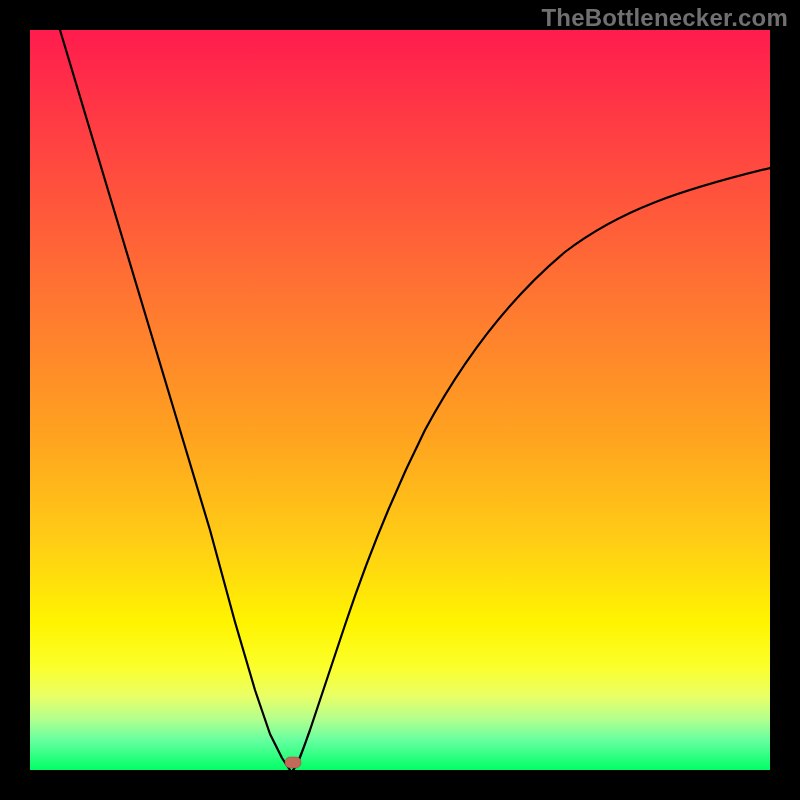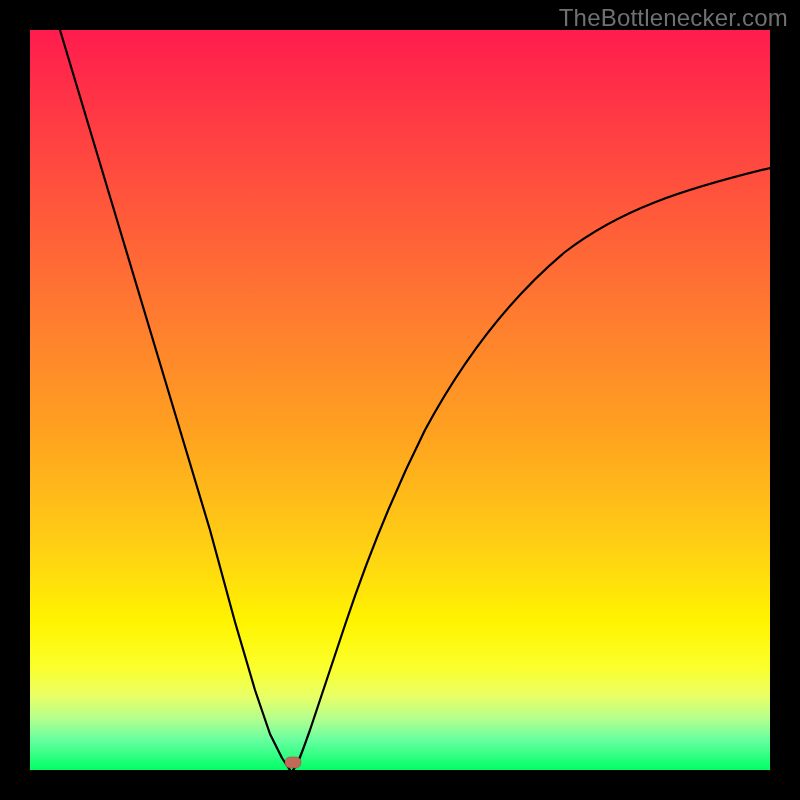--- a/index.html
+++ b/index.html
@@ -16,21 +16,21 @@
     width: 800px;
     height: 800px;
     background: #000;
   }
   .watermark {
     position: absolute;
     top: 4px;
     right: 12px;
     color: #707070;
     font-size: 24px;
-    font-weight: 400;
+    font-weight: 700;
     letter-spacing: 0.2px;
     z-index: 10;
   }
   .plot-area {
     position: absolute;
     left: 30px;
     top: 30px;
     width: 740px;
     height: 740px;
     overflow: hidden;

